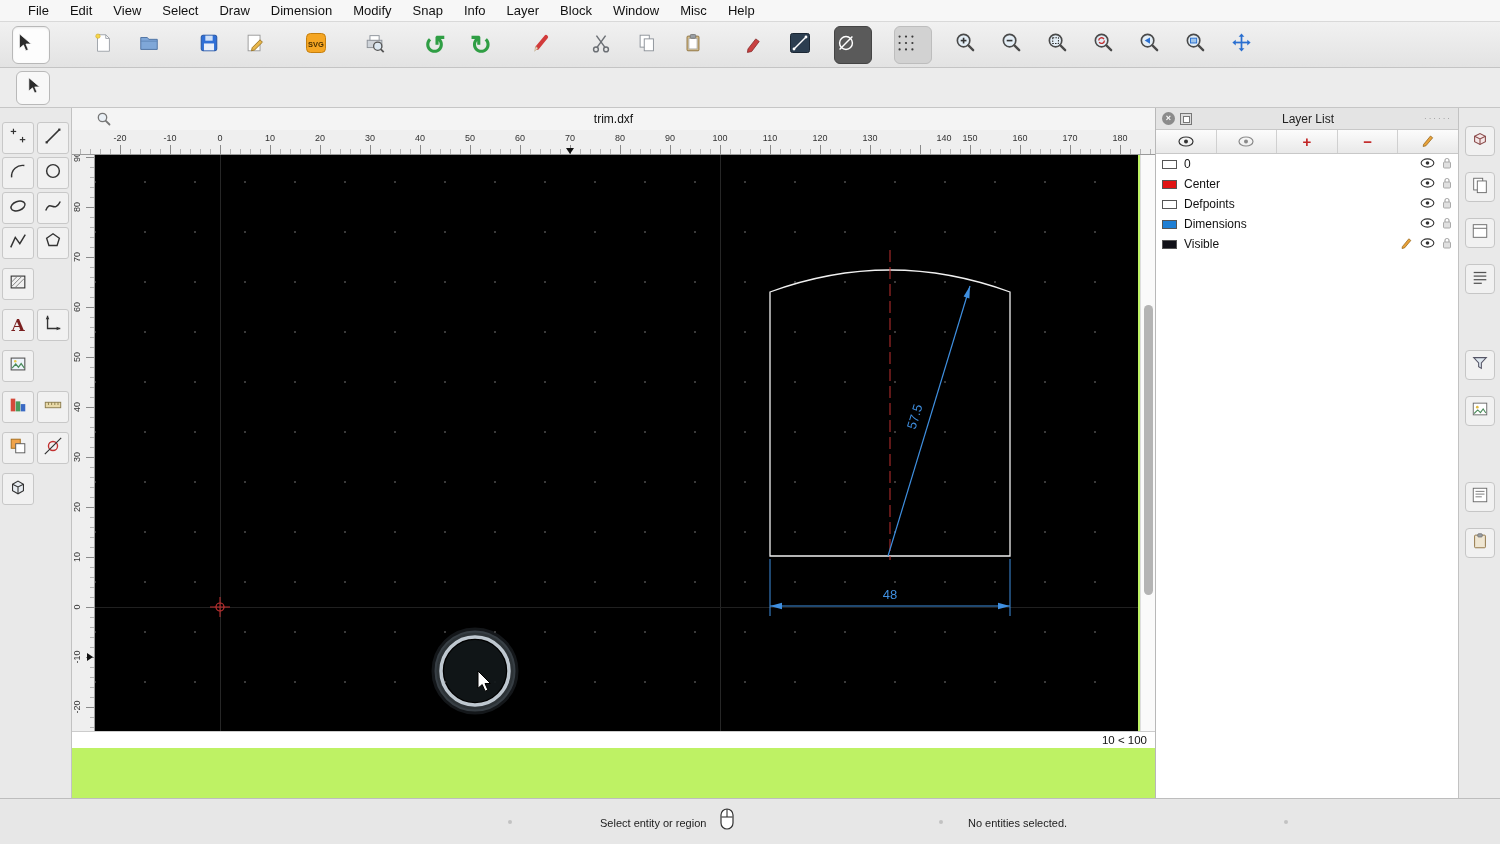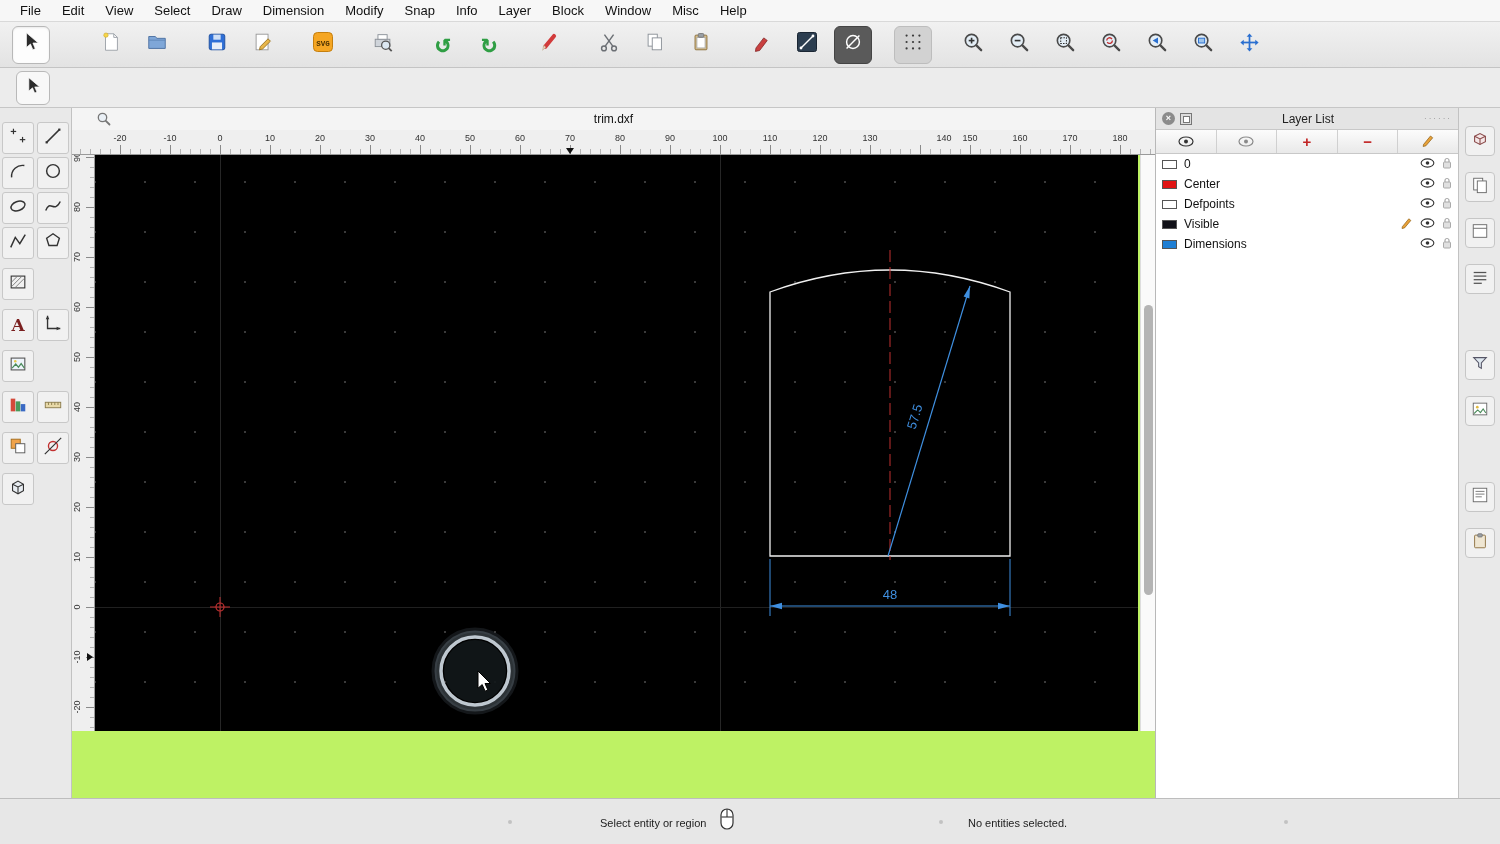--- a/index.html
+++ b/index.html
@@ -2,29 +2,29 @@
 <html><head>
 <meta charset="utf-8">
 <style>
   * { margin:0; padding:0; box-sizing:border-box; }
   html,body { width:1500px; height:844px; font-family:"Liberation Sans", sans-serif; }
   #app { position:relative; width:1500px; height:844px; background:#fff; overflow:hidden; }
 
   
   .menubar { position:absolute; left:0; top:0; width:1500px; height:22px; background:#f7f7f7;
              border-bottom:1px solid #d9d9d9; display:flex; align-items:center; gap:21px;
-             padding-left:20px; font-size:13px; color:#111; }
+             padding-left:28px; font-size:13px; color:#111; }
   .menu-item { cursor:default; white-space:nowrap; }
 
   
   .toolbar { position:absolute; left:0; top:22px; width:1500px; height:46px;
              background:linear-gradient(#f1f1f1,#e3e3e3); border-bottom:1px solid #c4c4c4;
              display:flex; align-items:center; padding-left:12px; }
   .tbtn { width:38px; height:38px; margin-right:8px; display:flex; align-items:center;
-          justify-content:center; border-radius:6px; flex:none;font-family:Liberation Mono, monospace; }
+          justify-content:flex-start; border-radius:6px; flex:none; }
   .tbtn.active { background:#fdfdfd; border:1px solid #b8b8b8; box-shadow:inset 0 1px 2px rgba(0,0,0,.08); }
   .tbtn.darkpress { background:#5a5a5a; border:1px solid #444; }
   .tbtn.litepress { background:#d2d2d2; border:1px solid #bdbdbd; }
   .gsep { margin-left:14px; }
   .glyph-green { font-size:26px; font-weight:bold; color:#2f9e44; line-height:1; }
 
   
   .toolbar2 { position:absolute; left:0; top:68px; width:1500px; height:40px; background:#ececec;
               border-bottom:1px solid #c6c6c6; display:flex; align-items:center; padding-left:16px; }
   .tbtn2 { width:34px; height:34px; display:flex; align-items:center; justify-content:center;
@@ -626,20 +626,23 @@
             </g>
             <path d="M383 516 L383 533.2 L387.2 529.6 L390.1 536.2 L392.9 535 L390 528.5 L395.5 528.5 Z" fill="#fff" stroke="#000" stroke-width="1"></path>
           </svg>
         </div>
 
         <div class="vscroll">
           <div class="vthumb"></div>
         </div>
       </div>
 
+      <div class="gridstrip">
+        <span>10 &lt; 100</span>
+      </div>
 
     </div>
 
     <div class="rightpanel">
       <div class="lheader">
         <span class="lclose">×</span>
         <span class="lundock"></span>
         <span class="ltitle">Layer List</span>
         <span class="ldots">······</span>
       </div>
@@ -705,40 +708,40 @@
                 <ellipse cx="8" cy="5.5" rx="7" ry="4.5" fill="none" stroke="#333" stroke-width="1.2"></ellipse>
                 <circle cx="8" cy="5.5" r="2" fill="#333"></circle>
               </svg></span>
           <span><svg width="10" height="12" viewBox="0 0 10 12">
                 <rect x="1.5" y="5" width="7" height="6" rx="1" fill="#e0e0e0" stroke="#aaa"></rect>
                 <path d="M3 5V3.5a2 2 0 0 1 4 0V5" fill="none" stroke="#aaa" stroke-width="1.2"></path>
               </svg></span>
         </span>
       </div>
       <div class="lrow">
+        <span class="swatch" style="background: rgb(31, 127, 212);"></span>
+        <span>Dimensions</span>
+        <span class="licons">
+          <span><svg width="15" height="10" viewBox="0 0 16 11">
+                <ellipse cx="8" cy="5.5" rx="7" ry="4.5" fill="none" stroke="#333" stroke-width="1.2"></ellipse>
+                <circle cx="8" cy="5.5" r="2" fill="#333"></circle>
+              </svg></span>
+          <span><svg width="10" height="12" viewBox="0 0 10 12">
+                <rect x="1.5" y="5" width="7" height="6" rx="1" fill="#e0e0e0" stroke="#aaa"></rect>
+                <path d="M3 5V3.5a2 2 0 0 1 4 0V5" fill="none" stroke="#aaa" stroke-width="1.2"></path>
+              </svg></span>
+        </span>
+      </div>
+      <div class="lrow">
         <span class="swatch" style="background: rgb(17, 17, 24);"></span>
         <span>Visible</span>
         <span class="licons">
           <span><svg width="13" height="13" viewBox="0 0 14 14">
                 <path d="M2.5 11.5 L9.5 3l2.2 1.8-6.8 8-2.7.7z" fill="#e8a23a" stroke="#8a5a10" stroke-width=".7"></path>
               </svg></span>
-          <span><svg width="15" height="10" viewBox="0 0 16 11">
-                <ellipse cx="8" cy="5.5" rx="7" ry="4.5" fill="none" stroke="#333" stroke-width="1.2"></ellipse>
-                <circle cx="8" cy="5.5" r="2" fill="#333"></circle>
-              </svg></span>
-          <span><svg width="10" height="12" viewBox="0 0 10 12">
-                <rect x="1.5" y="5" width="7" height="6" rx="1" fill="#e0e0e0" stroke="#aaa"></rect>
-                <path d="M3 5V3.5a2 2 0 0 1 4 0V5" fill="none" stroke="#aaa" stroke-width="1.2"></path>
-              </svg></span>
-        </span>
-      </div>
-      <div class="lrow">
-        <span class="swatch" style="background: rgb(31, 127, 212);"></span>
-        <span>Dimensions</span>
-        <span class="licons">
           <span><svg width="15" height="10" viewBox="0 0 16 11">
                 <ellipse cx="8" cy="5.5" rx="7" ry="4.5" fill="none" stroke="#333" stroke-width="1.2"></ellipse>
                 <circle cx="8" cy="5.5" r="2" fill="#333"></circle>
               </svg></span>
           <span><svg width="10" height="12" viewBox="0 0 10 12">
                 <rect x="1.5" y="5" width="7" height="6" rx="1" fill="#e0e0e0" stroke="#aaa"></rect>
                 <path d="M3 5V3.5a2 2 0 0 1 4 0V5" fill="none" stroke="#aaa" stroke-width="1.2"></path>
               </svg></span>
         </span>
       </div>

